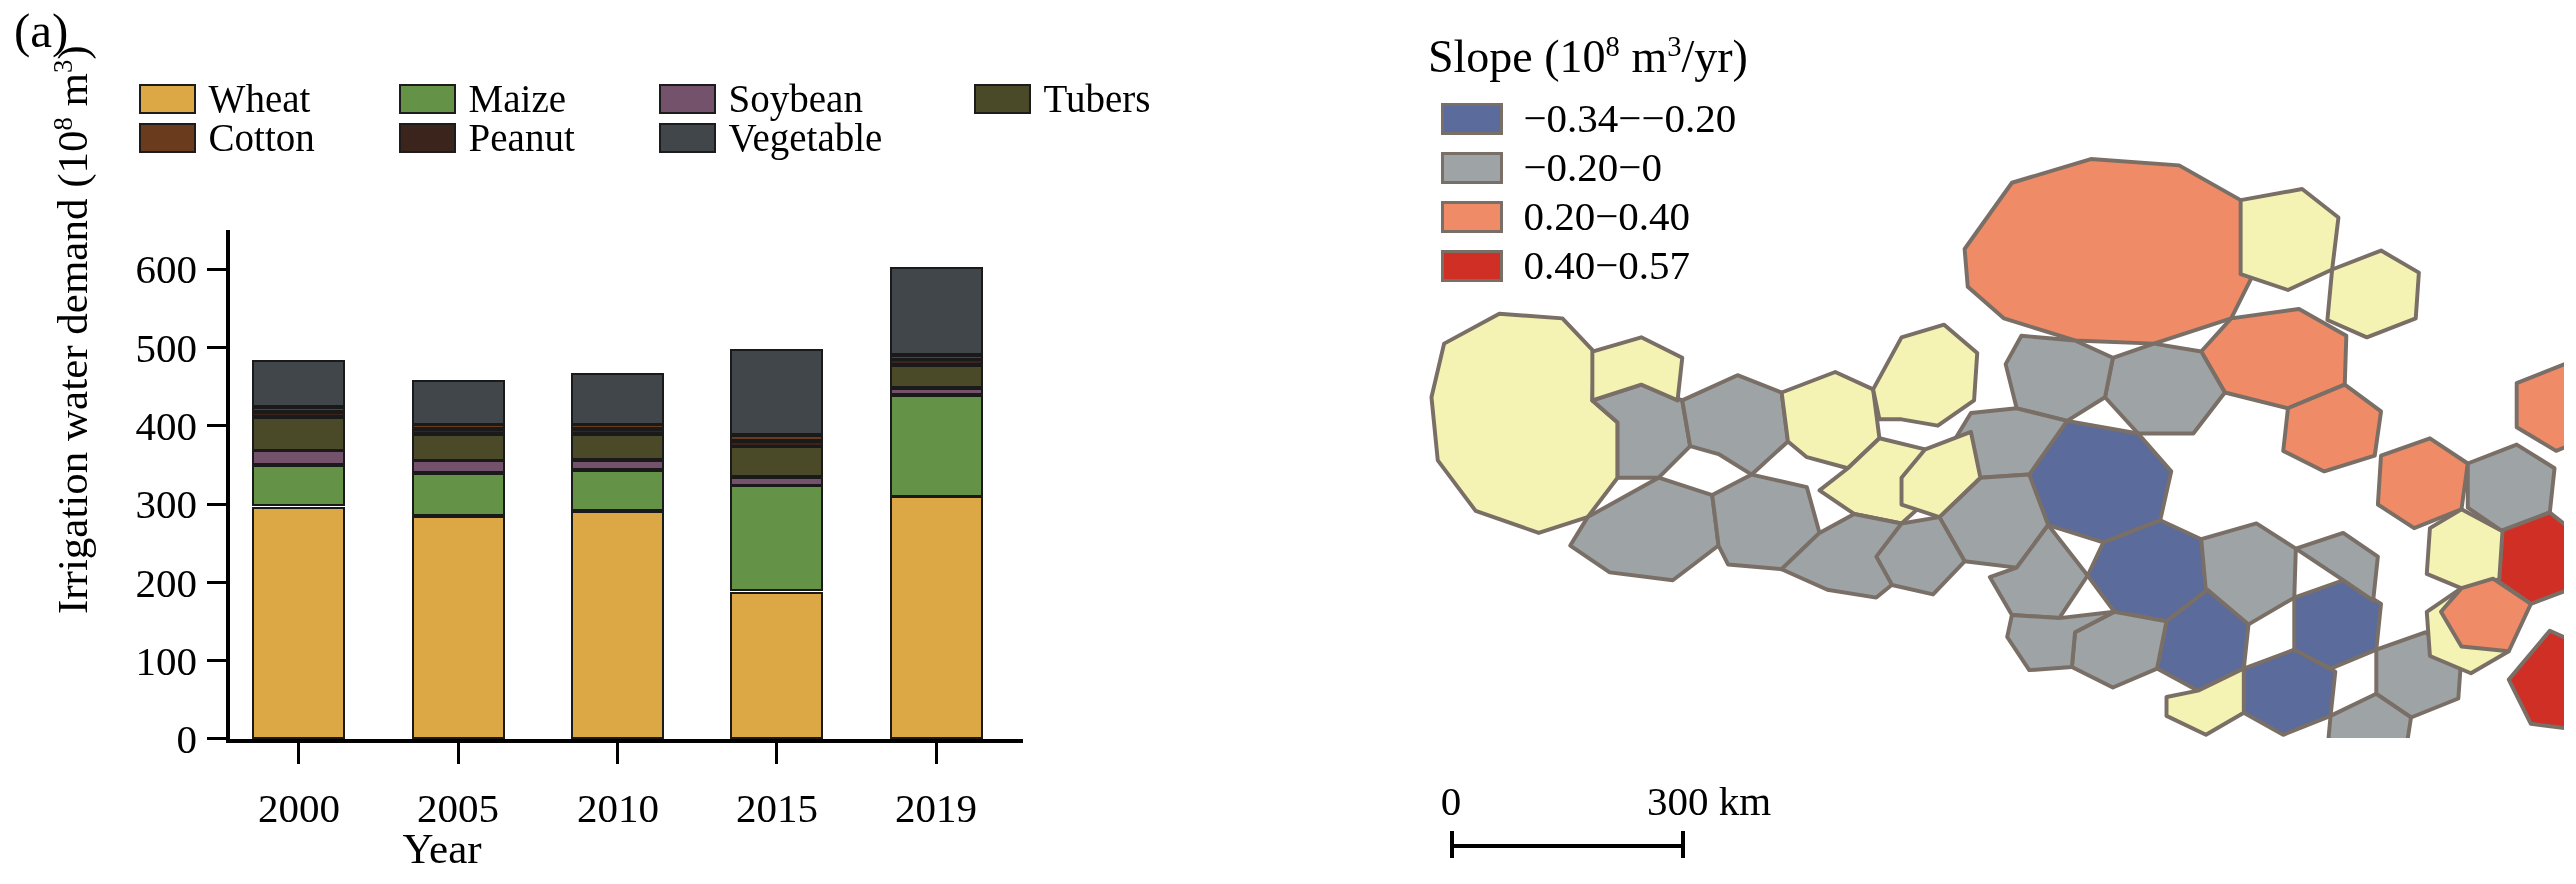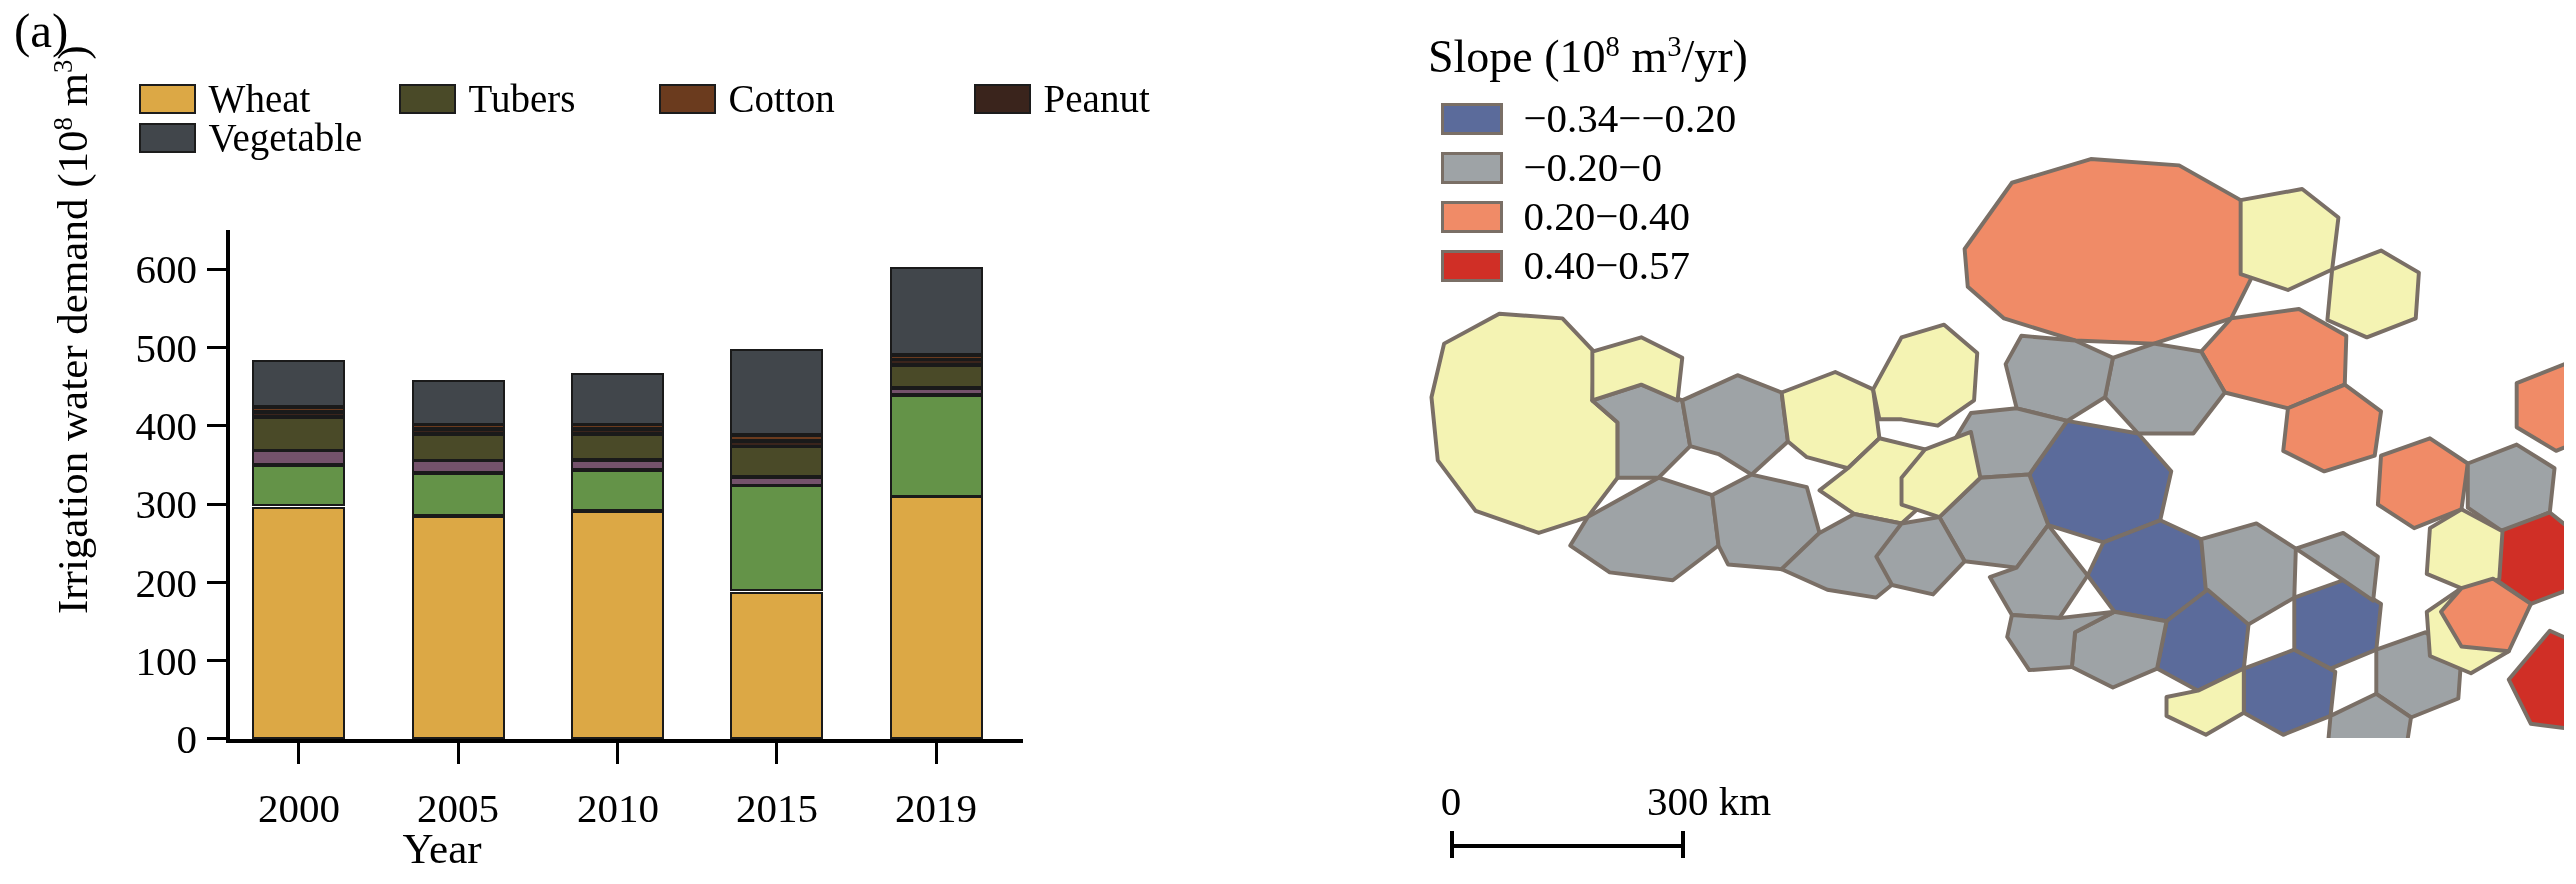--- a/index.html
+++ b/index.html
@@ -60,20 +60,28 @@
 <div class="fig">
 
   <div id="panelA">
 
     <div class="panel-tag" id="tag-a">(a)</div>
 
     <div class="legendA">
       <div class="lg-item">
         <span class="lg-sw" id="sw0" style="background: rgb(220, 168, 69);"></span>
         <span class="lg-tx">Wheat</span>
+      </div>
+      <div class="lg-item">
+        <span class="lg-sw" id="sw1" style="background: rgb(100, 147, 72);"></span>
+        <span class="lg-tx">Maize</span>
+      </div>
+      <div class="lg-item">
+        <span class="lg-sw" id="sw2" style="background: rgb(116, 82, 107);"></span>
+        <span class="lg-tx">Soybean</span>
       </div>
       <div class="lg-item">
         <span class="lg-sw" id="sw3" style="background: rgb(74, 74, 40);"></span>
         <span class="lg-tx">Tubers</span>
       </div>
       <div class="lg-item">
         <span class="lg-sw" id="sw4" style="background: rgb(107, 59, 30);"></span>
         <span class="lg-tx">Cotton</span>
       </div>
       <div class="lg-item">

